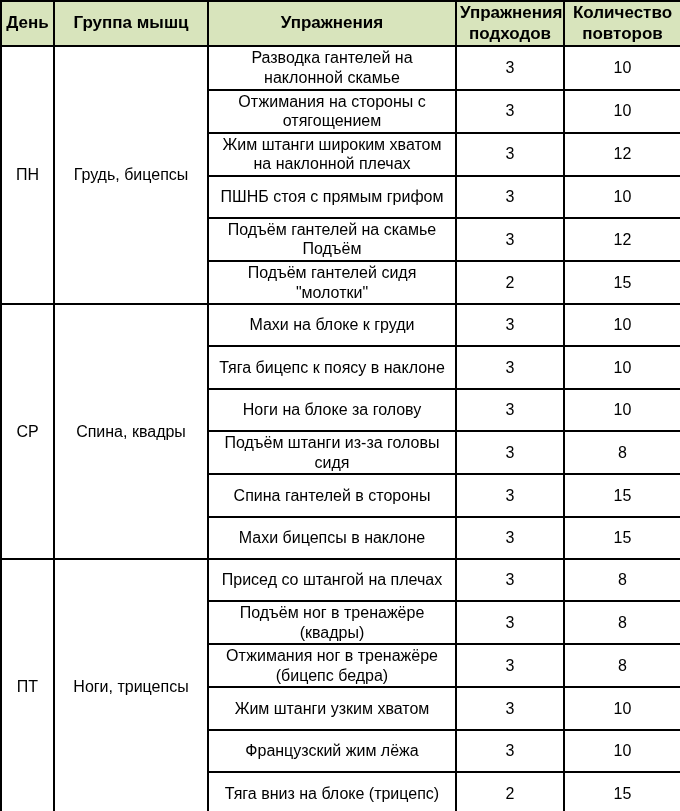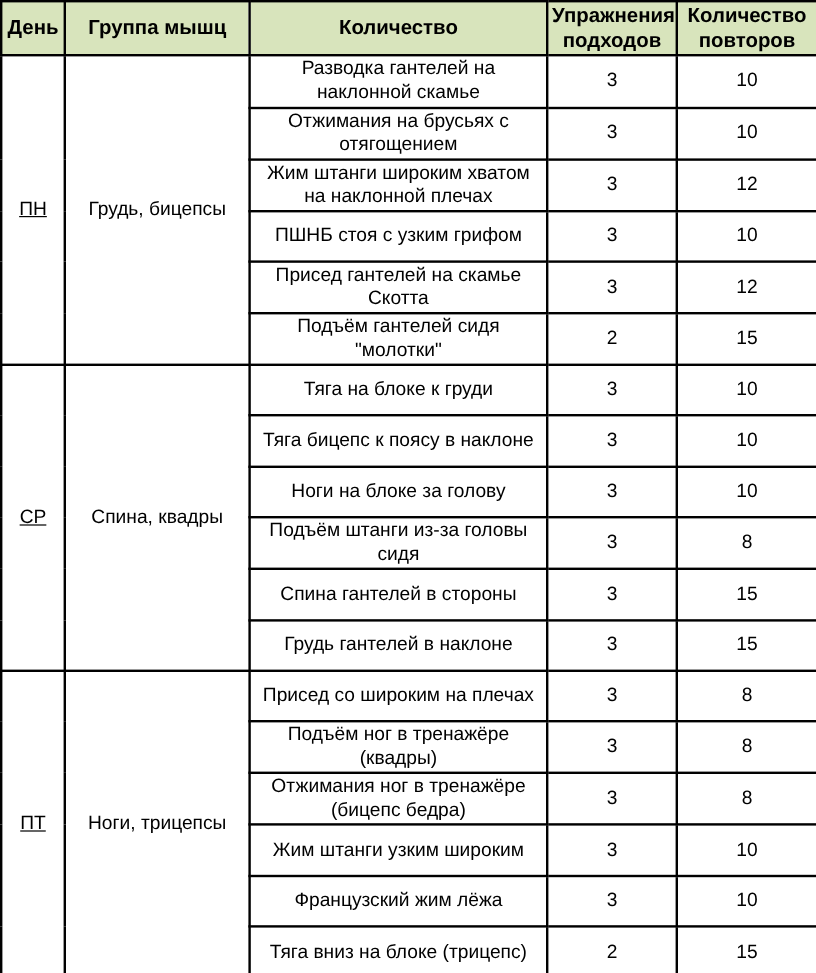--- a/index.html
+++ b/index.html
@@ -32,82 +32,82 @@
   table.workout th {
     background: var(--header-bg, #d8e4bc);
     font-size: 17px;
     font-weight: bold;
     height: 45px;
   }
   table.workout td {
     font-size: 16px;
     height: 42.4px;
   }
-  td.day-cell { font-size: 16px; text-decoration: underline; }
+  td.day-cell { font-size: 16px; }
   td.muscle-group-cell { font-size: 16px; }
   td.exercise-cell { padding: 1px 2px; }
 </style>
 </head>
 <body>
 
 <div>
   <table class="workout">
     <colgroup>
       <col style="width:53px">
       <col style="width:154px">
       <col style="width:248px">
       <col style="width:108px">
       <col style="width:117px">
     </colgroup>
     <thead>
       <tr>
         <th>День</th>
         <th>Группа мышц</th>
-        <th>Количество</th>
+        <th>Упражнения</th>
         <th>Упражнения подходов</th>
         <th>Количество повторов</th>
       </tr>
     </thead>
     <tbody>
         <tr>
           <td rowspan="6" class="day-cell">ПН</td>
           <td rowspan="6" class="muscle-group-cell">Грудь, бицепсы</td>
           <td class="exercise-cell">Разводка гантелей на наклонной скамье</td>
           <td class="sets-cell">3</td>
           <td class="reps-cell">10</td>
         </tr>
         <tr>
-          <td class="exercise-cell">Отжимания на брусьях с отягощением</td>
+          <td class="exercise-cell">Отжимания на стороны с отягощением</td>
           <td class="sets-cell">3</td>
           <td class="reps-cell">10</td>
         </tr>
         <tr>
           <td class="exercise-cell">Жим штанги широким хватом на наклонной плечах</td>
           <td class="sets-cell">3</td>
           <td class="reps-cell">12</td>
         </tr>
         <tr>
-          <td class="exercise-cell">ПШНБ стоя с узким грифом</td>
+          <td class="exercise-cell">ПШНБ стоя с прямым грифом</td>
           <td class="sets-cell">3</td>
           <td class="reps-cell">10</td>
         </tr>
         <tr>
-          <td class="exercise-cell">Присед гантелей на скамье Скотта</td>
+          <td class="exercise-cell">Подъём гантелей на скамье Подъём</td>
           <td class="sets-cell">3</td>
           <td class="reps-cell">12</td>
         </tr>
         <tr>
           <td class="exercise-cell">Подъём гантелей сидя "молотки"</td>
           <td class="sets-cell">2</td>
           <td class="reps-cell">15</td>
         </tr>
         <tr>
           <td rowspan="6" class="day-cell">СР</td>
           <td rowspan="6" class="muscle-group-cell">Спина, квадры</td>
-          <td class="exercise-cell">Тяга на блоке к груди</td>
+          <td class="exercise-cell">Махи на блоке к груди</td>
           <td class="sets-cell">3</td>
           <td class="reps-cell">10</td>
         </tr>
         <tr>
           <td class="exercise-cell">Тяга бицепс к поясу в наклоне</td>
           <td class="sets-cell">3</td>
           <td class="reps-cell">10</td>
         </tr>
         <tr>
           <td class="exercise-cell">Ноги на блоке за голову</td>
@@ -118,43 +118,43 @@
           <td class="exercise-cell">Подъём штанги из-за головы сидя</td>
           <td class="sets-cell">3</td>
           <td class="reps-cell">8</td>
         </tr>
         <tr>
           <td class="exercise-cell">Спина гантелей в стороны</td>
           <td class="sets-cell">3</td>
           <td class="reps-cell">15</td>
         </tr>
         <tr>
-          <td class="exercise-cell">Грудь гантелей в наклоне</td>
+          <td class="exercise-cell">Махи бицепсы в наклоне</td>
           <td class="sets-cell">3</td>
           <td class="reps-cell">15</td>
         </tr>
         <tr>
           <td rowspan="6" class="day-cell">ПТ</td>
           <td rowspan="6" class="muscle-group-cell">Ноги, трицепсы</td>
-          <td class="exercise-cell">Присед со широким на плечах</td>
+          <td class="exercise-cell">Присед со штангой на плечах</td>
           <td class="sets-cell">3</td>
           <td class="reps-cell">8</td>
         </tr>
         <tr>
           <td class="exercise-cell">Подъём ног в тренажёре (квадры)</td>
           <td class="sets-cell">3</td>
           <td class="reps-cell">8</td>
         </tr>
         <tr>
           <td class="exercise-cell">Отжимания ног в тренажёре (бицепс бедра)</td>
           <td class="sets-cell">3</td>
           <td class="reps-cell">8</td>
         </tr>
         <tr>
-          <td class="exercise-cell">Жим штанги узким широким</td>
+          <td class="exercise-cell">Жим штанги узким хватом</td>
           <td class="sets-cell">3</td>
           <td class="reps-cell">10</td>
         </tr>
         <tr>
           <td class="exercise-cell">Французский жим лёжа</td>
           <td class="sets-cell">3</td>
           <td class="reps-cell">10</td>
         </tr>
         <tr>
           <td class="exercise-cell">Тяга вниз на блоке (трицепс)</td>

